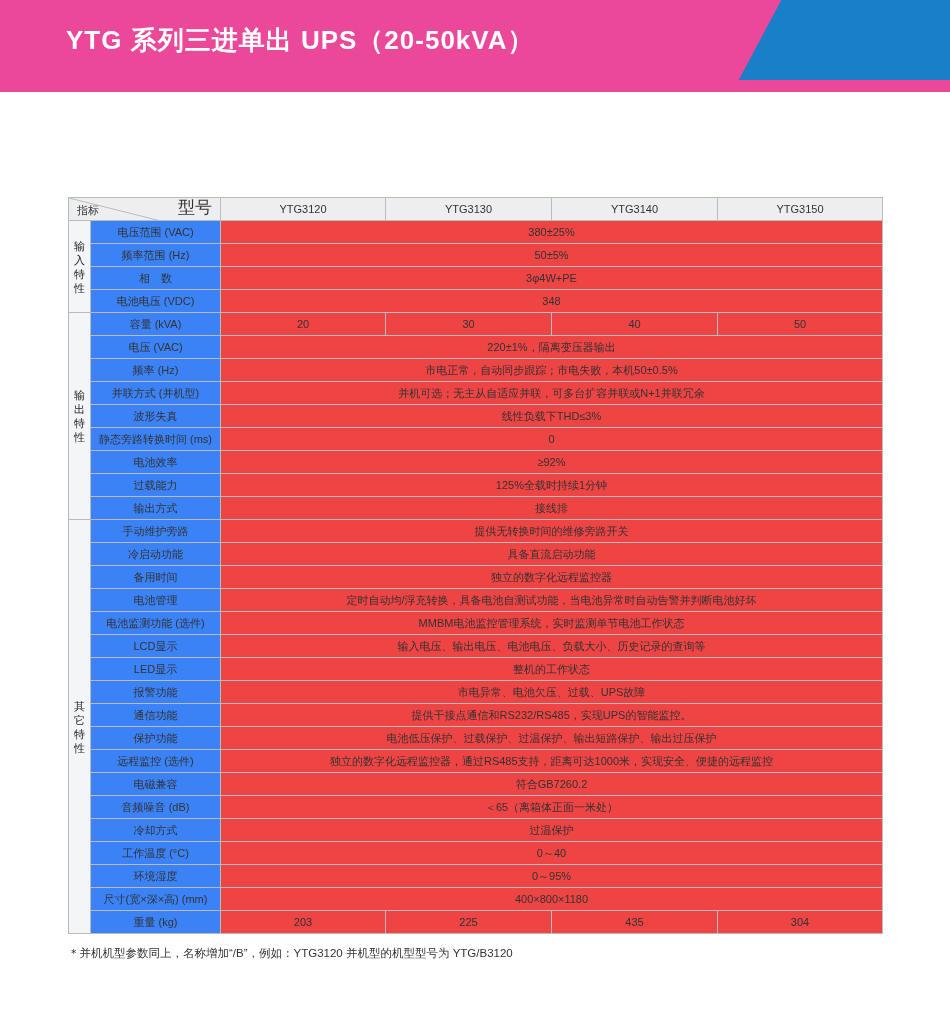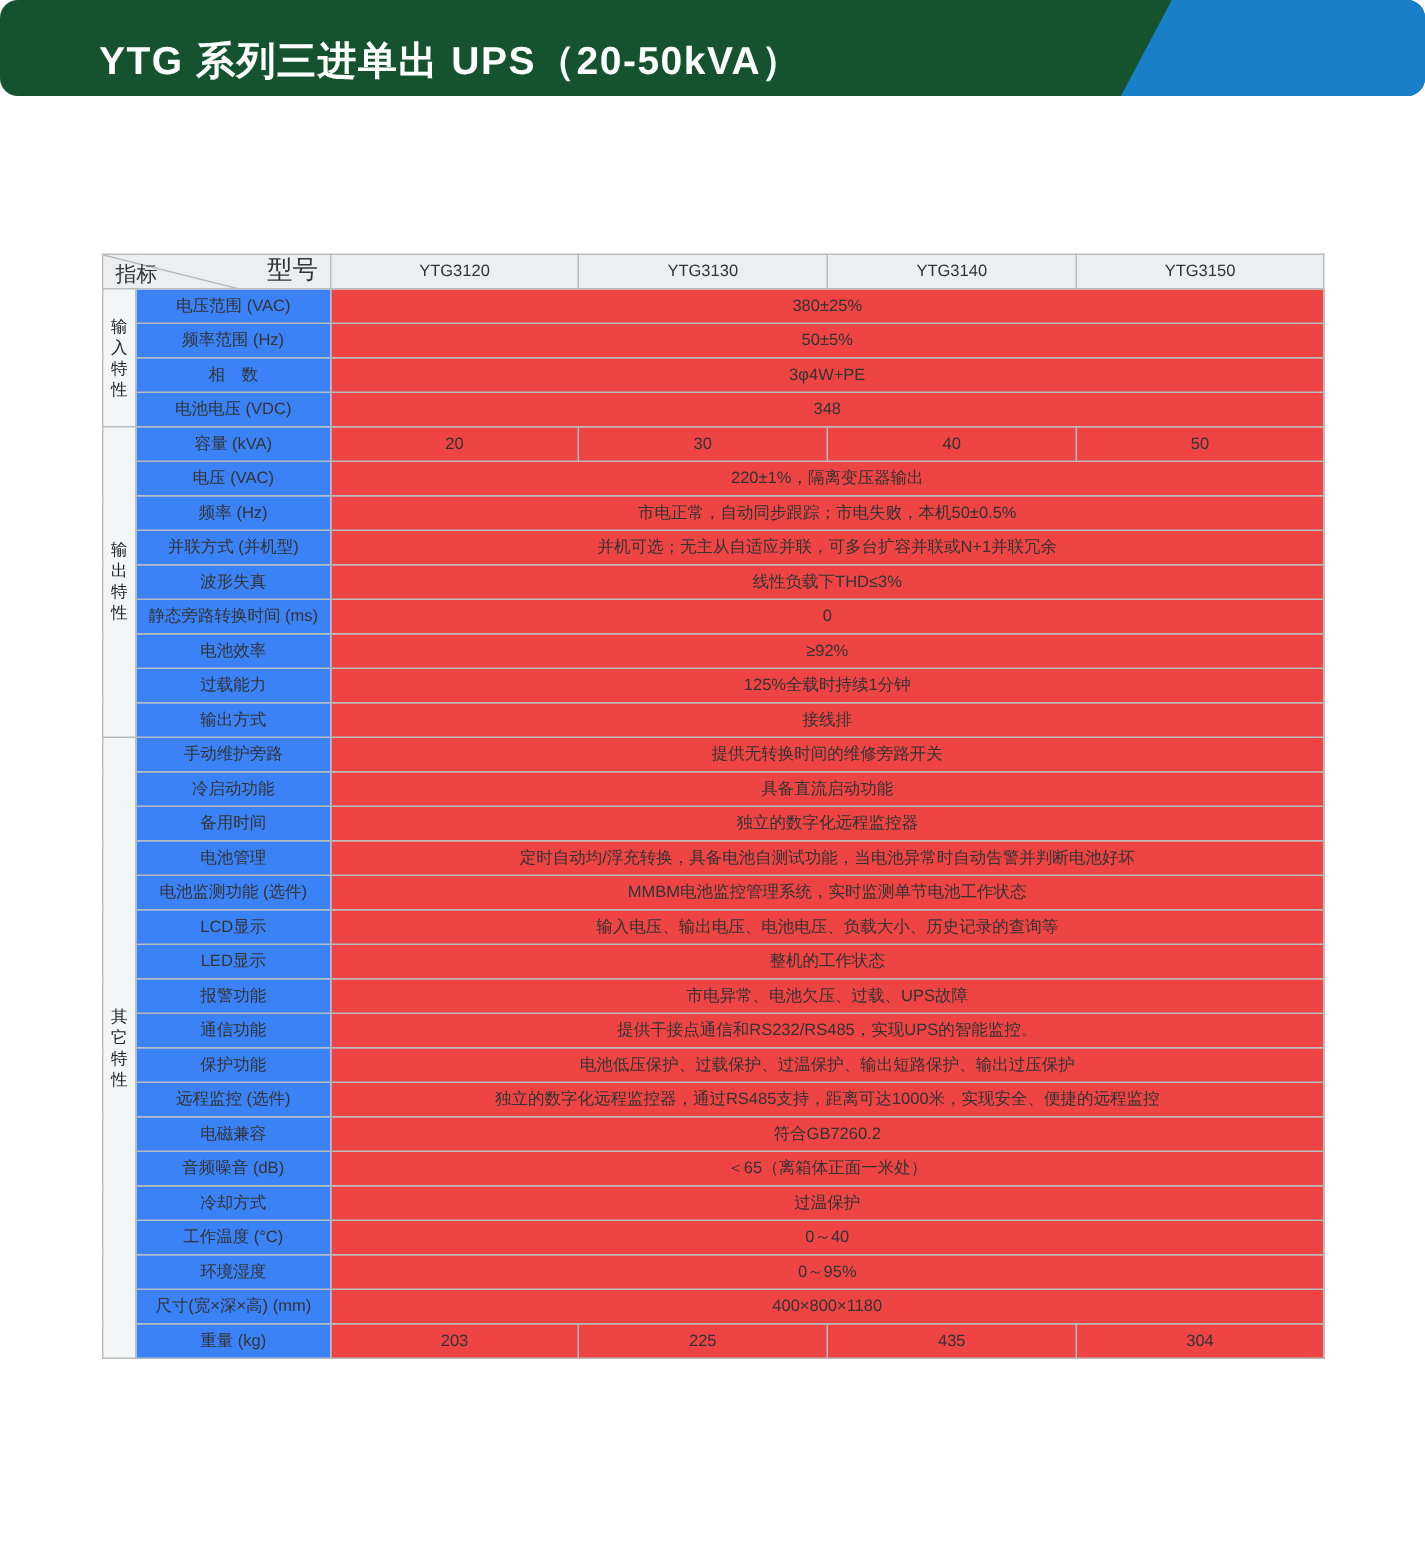--- a/index.html
+++ b/index.html
@@ -7,25 +7,24 @@
     margin: 0; padding: 0;
     width: 950px;
     background: #ffffff;
     font-family: "Liberation Sans", "DejaVu Sans", sans-serif;
   }
   body { width: 950px; min-height: 1032px; position: relative; }
 
   
   .banner {
     width: 100%;
-    height: 64px;
-    background: #14532d;
+    height: 92px;
+    background: #ec4899;
     position: relative;
     overflow: hidden;
-    border-radius: 12px;
   }
   .banner-shape {
     position: absolute;
     right: -40px;
     top: 0;
     width: 230px;
     height: 80px;
     background: #1a7fc9;
     transform: skewX(-28deg);
   }
@@ -91,21 +90,21 @@
   .corner .diag svg { display: block; }
   .corner .lbl-model {
     position: absolute;
     right: 8px; top: 3px;
     font-size: 17px;
     color: #333;
   }
   .corner .lbl-index {
     position: absolute;
     left: 8px; bottom: 3px;
-    font-size: 14px;
+    font-size: 11px;
     color: #333;
   }
   .rowgroup {
     background: #f4f5f6;
     width: 22px;
     font-size: 11px;
     line-height: 15px;
     letter-spacing: 0;
   }
   .rowlabel {
@@ -298,13 +297,14 @@
           <td class="val">203</td>
           <td class="val">225</td>
           <td class="val">435</td>
           <td class="val">304</td>
         </tr>
       </tbody>
   </table>
 </div>
 
 <div class="notes">
+  <div>＊并机机型参数同上，名称增加“/B”，例如：YTG3120 并机型的机型型号为 YTG/B3120</div>
 </div>
 
 </body></html>

